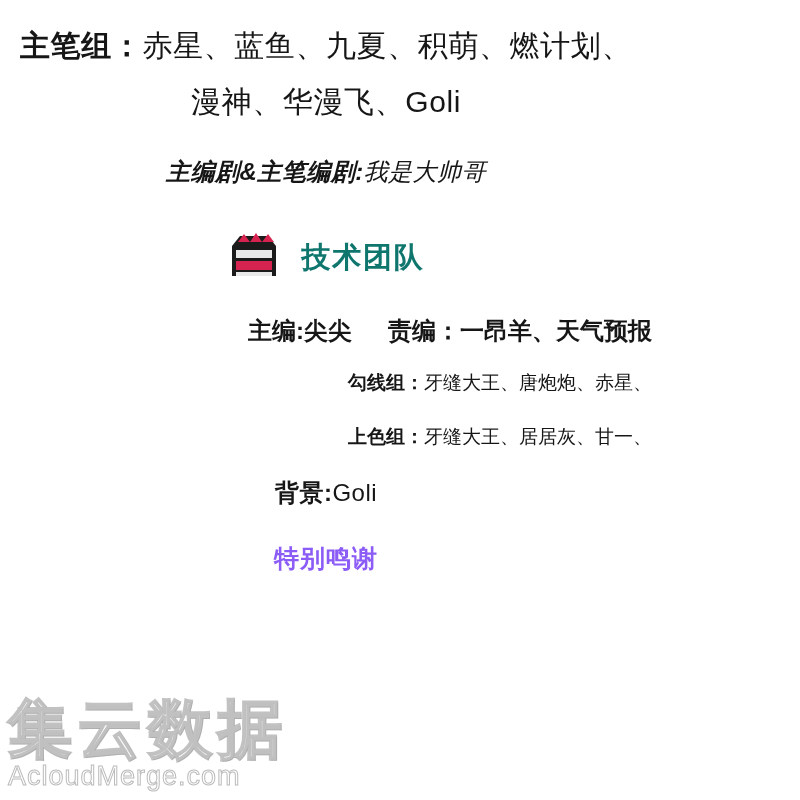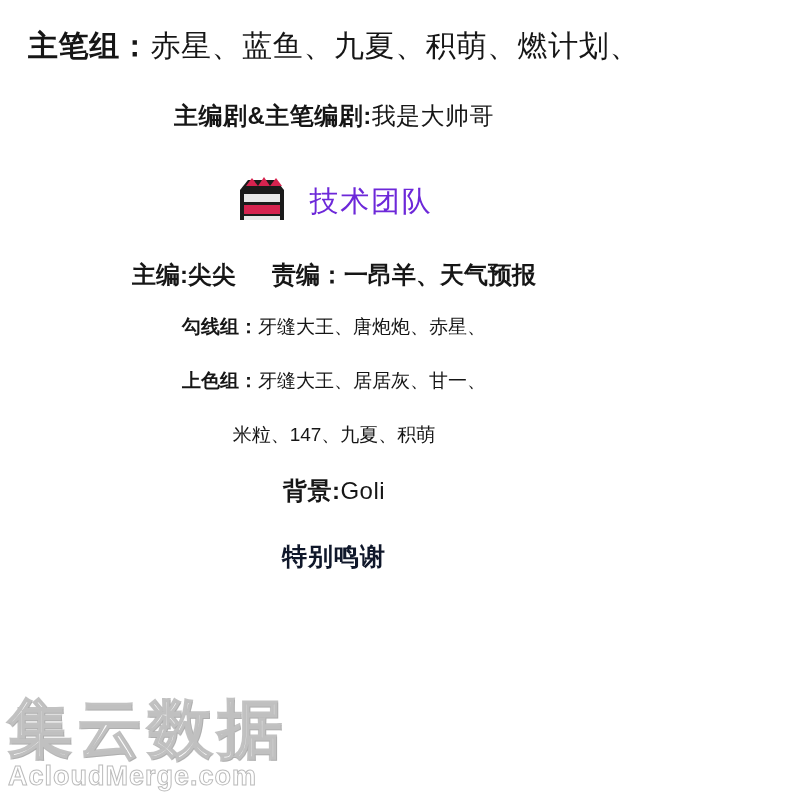--- a/index.html
+++ b/index.html
@@ -17,21 +17,21 @@
 
   .page {
     position: relative;
     width: 800px;
     height: 800px;
     box-sizing: border-box;
   }
 
   .credits {
     position: absolute;
-    left: 8px;
+    left: 0;
     top: 0;
     width: 652px;
     text-align: center;
     color: #161616;
   }
 
   .line {
     text-align: center;
     letter-spacing: 0.02em;
     white-space: nowrap;
@@ -42,20 +42,21 @@
     padding-top: 18px;
   }
   .block-top .line {
     font-size: 30px;
     line-height: 56px;
     font-weight: 400;
   }
 
   .block-editor {
     padding-top: 24px;
+    font-style: italic;
   }
   .block-editor .line {
     font-size: 24px;
     line-height: 36px;
   }
   .b {
     font-weight: bold;
   }
 
   
@@ -67,32 +68,32 @@
     margin-top: 42px;
   }
   .logo-mark {
     width: 52px;
     height: 52px;
     position: relative;
     display: inline-block;
   }
   .section-title {
     font-size: 29px;
-    font-weight: normal;
-    color: #6d28d9;
+    font-weight: bold;
+    color: #0f766e;
     letter-spacing: 0.06em;
   }
 
   .block-team {
     padding-top: 22px;
   }
   .block-team .row {
     font-size: 24px;
     line-height: 50px;
-    text-align: center;
+    text-align: right;
     white-space: nowrap;
   }
   .block-team .row.big {
     font-size: 19px;
     line-height: 54px;
   }
   .gap {
     display: inline-block;
     width: 36px;
   }
@@ -103,21 +104,21 @@
   .block-bg .row {
     font-size: 24px;
     line-height: 46px;
   }
 
   .thanks-title {
     margin-top: 26px;
     text-align: center;
     font-size: 25px;
     font-weight: bold;
-    color: #0f172a;
+    color: #8b5cf6;
     letter-spacing: 0.04em;
   }
 
   .thanks-line {
     margin-top: 22px;
     text-align: center;
     font-size: 24px;
     line-height: 34px;
     white-space: nowrap;
   }
@@ -135,38 +136,39 @@
     font-size: 64px;
     font-weight: bold;
     color: rgba(255,255,255,0.92);
     -webkit-text-stroke: 2px rgba(120,120,120,0.45);
     letter-spacing: 6px;
     line-height: 72px;
     text-shadow: 1px 1px 0 rgba(150,150,150,0.35);
   }
   .wm-sub {
     font-size: 27px;
-    font-weight: bold;
+    font-weight: normal;
     color: rgba(255,255,255,0.95);
     -webkit-text-stroke: 1px rgba(120,120,120,0.5);
     letter-spacing: 1px;
     margin-top: -4px;
   }
 </style>
 </head>
 <body>
 
 <div class="page">
 
   <div class="credits">
 
     <div class="block-top">
       <div class="line">
         <span class="b">主笔组：</span><span>赤星、蓝鱼、九夏、积萌、燃计划、</span>
       </div>
+      <div class="line">漫神、华漫飞、Goli</div>
     </div>
 
     <div class="block-editor">
       <div class="line">
         <span class="b">主编剧&amp;主笔编剧:</span><span>我是大帅哥</span>
       </div>
     </div>
 
     <div class="section-header">
       <span class="logo-mark">
@@ -189,21 +191,20 @@
         <span class="b">主编:</span><span class="b">尖尖</span><span class="gap"></span><span class="b">责编：</span><span class="b">一昂羊、天气预报</span>
       </div>
 
       <div class="row big">
         <span class="b">勾线组：</span><span>牙缝大王、唐炮炮、赤星、</span>
       </div>
 
       <div class="row big">
         <span class="b">上色组：</span><span>牙缝大王、居居灰、甘一、</span>
       </div>
-      <div class="row big">米粒、147、九夏、积萌</div>
     </div>
 
     <div class="block-bg">
       <div class="row line">
         <span class="b">背景:</span><span>Goli</span>
       </div>
     </div>
 
     <div class="thanks-title">特别鸣谢</div>
 

